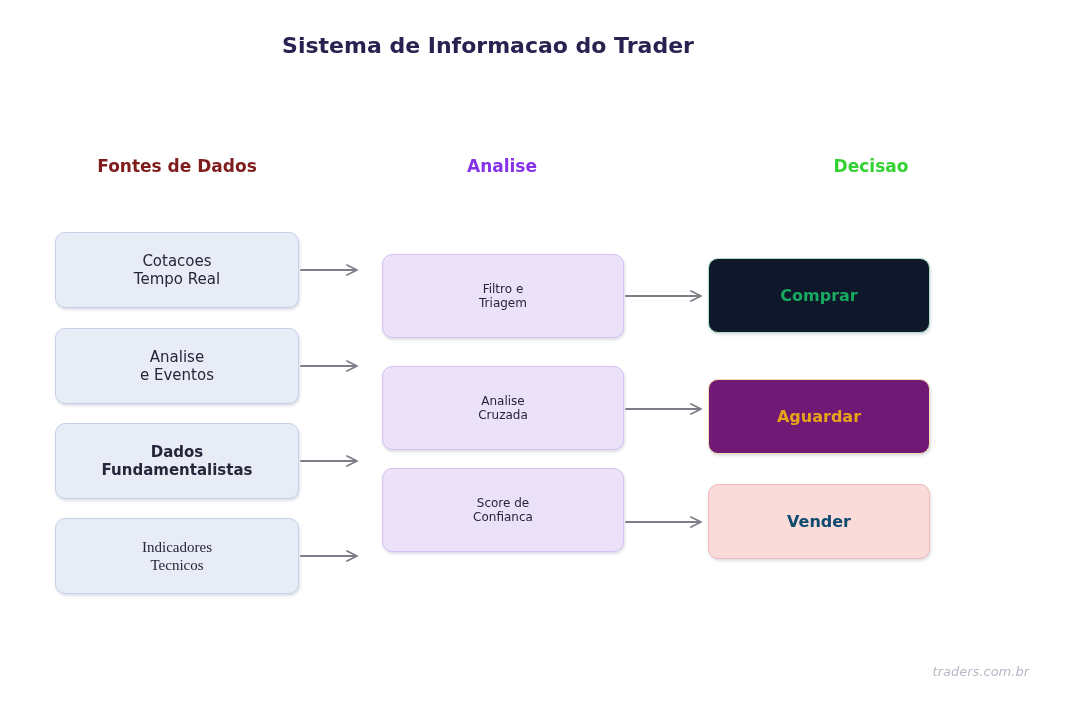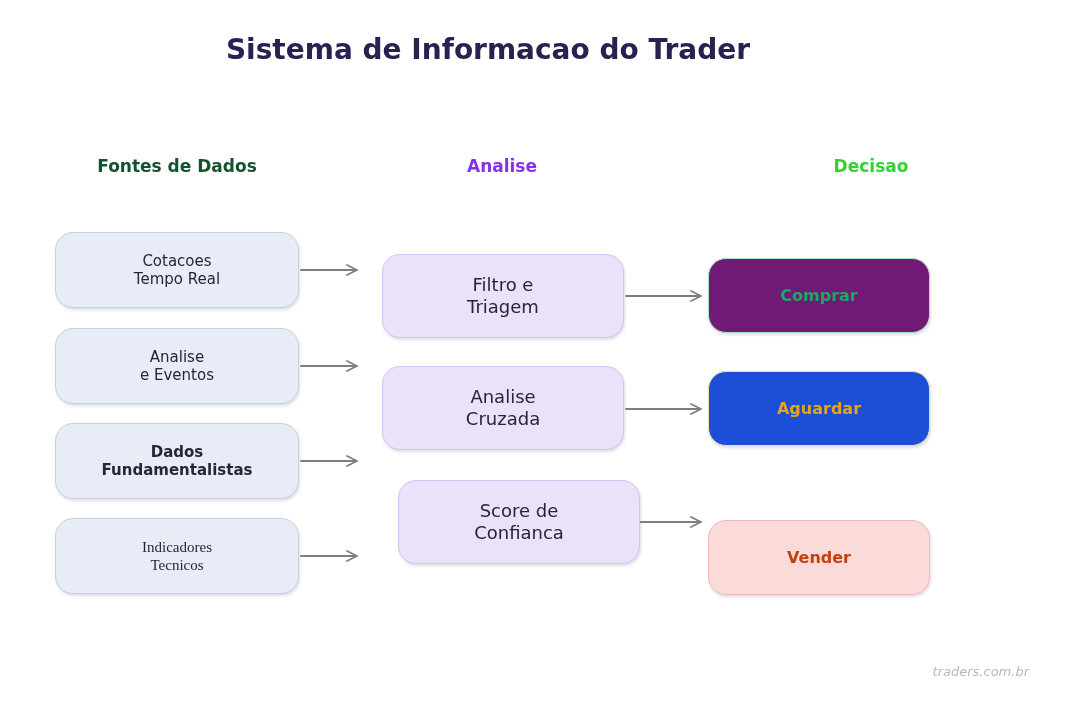--- a/index.html
+++ b/index.html
@@ -8,38 +8,38 @@
     position: relative;
     background: #ffffff;
     font-family: "DejaVu Sans", "Liberation Sans", sans-serif;
     overflow: hidden;
   }
   .abs { position: absolute; }
 
   .title {
     top: 33px; left: 488px;
     transform: translateX(-50%);
-    font-size: 28px; font-weight: bold;
+    font-size: 22px; font-weight: bold;
     color: #2a2150;
     white-space: nowrap;
   }
 
   .col-header {
     top: 156px;
     transform: translateX(-50%);
     font-size: 17px; font-weight: bold;
     white-space: nowrap;
   }
-  .col-header.sources  { left: 177px; color: #14532d; }
+  .col-header.sources  { left: 177px; color: #7f1d1d; }
   .col-header.analysis { left: 502px; color: #8632e8; }
   .col-header.decision { left: 827px; color: #32d232; margin-left: 44px; }
 
   .node {
     position: absolute;
-    border-radius: 18px;
+    border-radius: 10px;
     display: flex; align-items: center; justify-content: center;
     text-align: center;
     white-space: pre-line;
     line-height: 1.2;
     box-shadow: 1px 2px 3px rgba(130, 140, 170, 0.28);
     box-sizing: border-box;
   }
 
   .src-node {
     left: 55px; width: 244px; height: 76px;
@@ -51,33 +51,33 @@
   .src-0 { top: 232px; }
   .src-1 { top: 328px; }
   .src-2 { top: 423px; font-weight: bold; }
   .src-3 { top: 518px; font-family: Liberation Serif, serif; }
 
   .ana-node {
     left: 382px; width: 242px; height: 84px;
     background: #ebe1f9;
     border: 1px solid #d6c2f0;
     color: #27253a;
-    font-size: 18px;
+    font-size: 12px;
   }
   .ana-0 { top: 254px; }
   .ana-1 { top: 366px; }
-  .ana-2 { top: 480px; margin-left: 16px; }
+  .ana-2 { top: 468px; }
 
   .dec-node {
     left: 708px; width: 222px; height: 75px;
     font-size: 16px; font-weight: bold;
   }
-  .dec-0 { top: 258px; background: #701a75; border: 1.5px solid #abe2c4; color: #18ab5f; }
-  .dec-1 { top: 371px; background: #1d4ed8; border: 1.5px solid #f3dfae; color: #e6a418; }
-  .dec-2 { top: 484px; background: #fbdada; border: 1.5px solid #f3b9b9; color: #c2410c; margin-top: 36px; }
+  .dec-0 { top: 258px; background: #0f172a; border: 1.5px solid #abe2c4; color: #18ab5f; }
+  .dec-1 { top: 379px; background: #701a75; border: 1.5px solid #f3dfae; color: #e6a418; }
+  .dec-2 { top: 484px; background: #fbdada; border: 1.5px solid #f3b9b9; color: #0c4a6e; }
 
   .footer {
     right: 36px; top: 664px;
     font-size: 13px;
     font-style: italic;
     color: #b5b9c5;
     text-align: right;
   }
 
   #arrow-layer {

